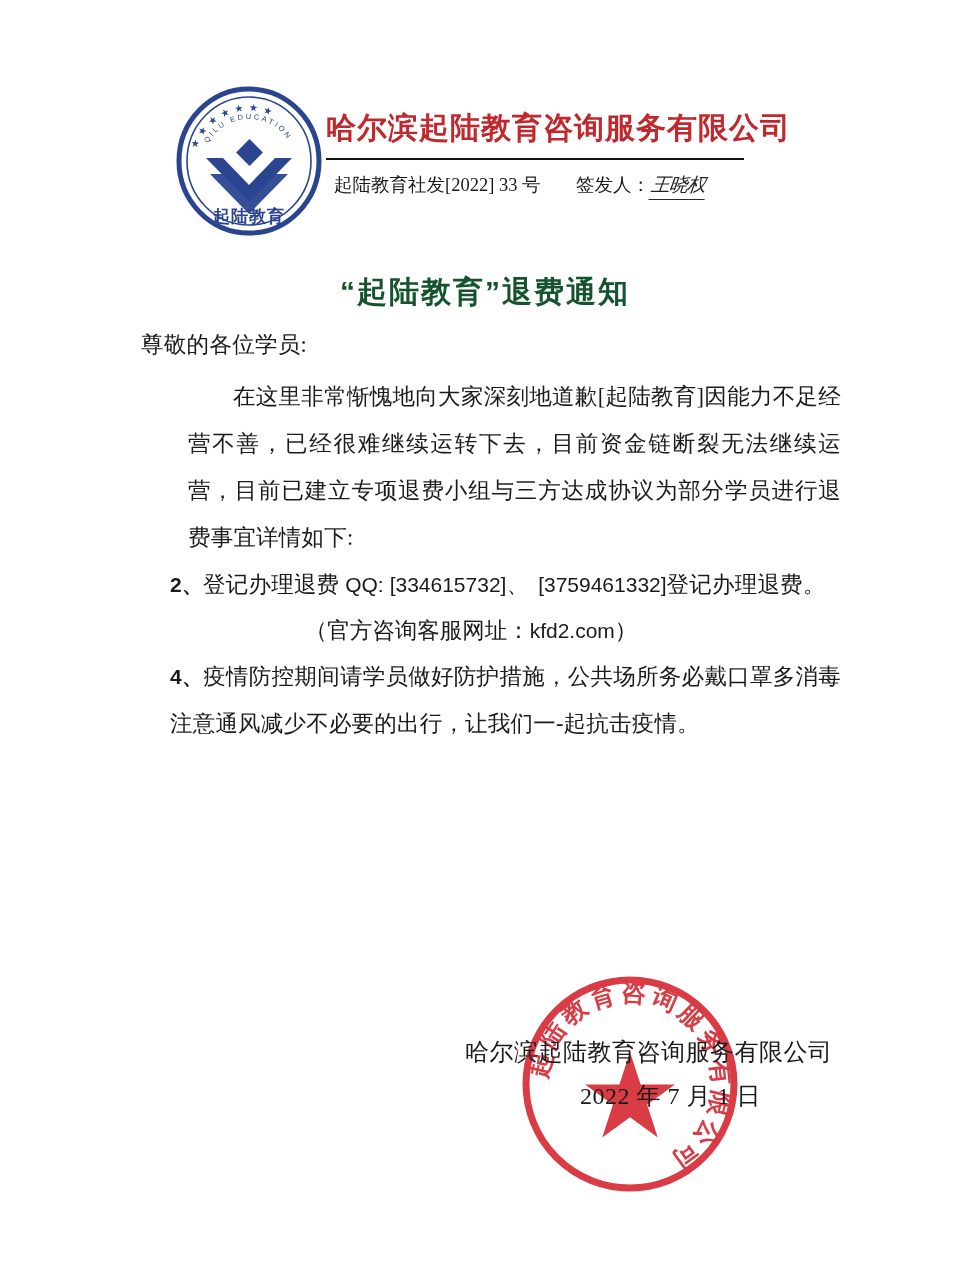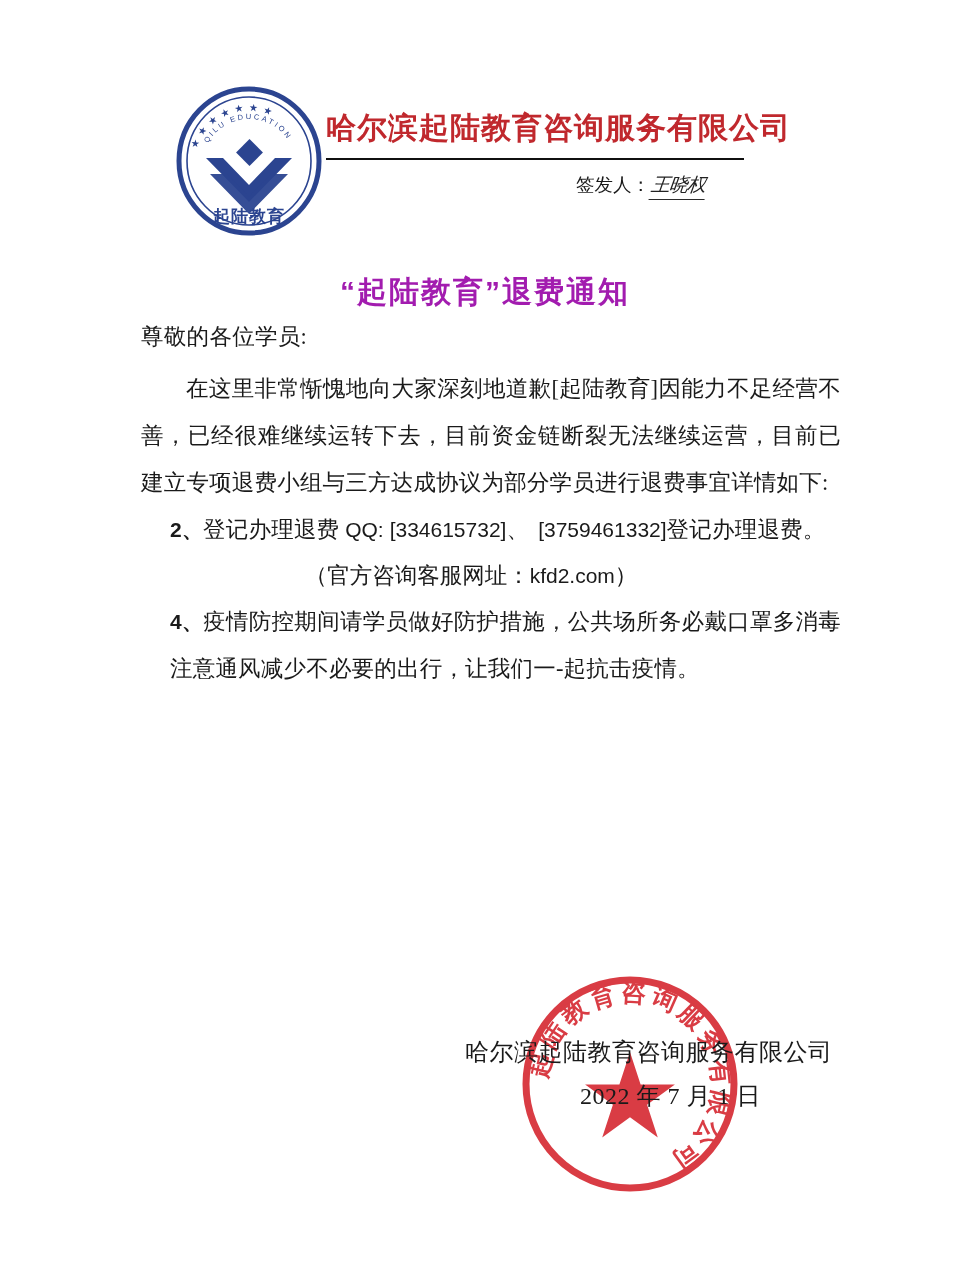--- a/index.html
+++ b/index.html
@@ -103,47 +103,47 @@
   .doc-title {
     position: absolute;
     left: 0;
     top: 272px;
     width: 970px;
     text-align: center;
     font-family: "Liberation Sans", "DejaVu Sans", sans-serif;
     font-weight: bold;
     font-size: 30px;
     letter-spacing: 2px;
-    color: #a21caf;
+    color: #14532d;
   }
 
   
   .body-block {
     position: absolute;
     left: 141px;
-    top: 326px;
+    top: 334px;
     width: 700px;
   }
 
   .salutation {
     font-size: 22.5px;
     line-height: 1.0;
     margin: 0 0 16px 0;
     letter-spacing: 0.3px;
   }
 
   .para {
     font-size: 22.5px;
     line-height: 47px;
     margin: 0;
     letter-spacing: 0.2px;
     text-align: justify;
     text-justify: inter-ideograph;
   }
-  .para.indent { text-indent: 2em; }
+  .para.indent { text-indent: 2em; margin-left: 47px; }
 
   .list-item {
     font-size: 22.5px;
     line-height: 47px;
     margin: 0;
     padding-left: 29px;
     letter-spacing: 0.2px;
     text-align: justify;
     text-justify: inter-ideograph;
   }
@@ -228,20 +228,21 @@
         <path d="M 34,88 L 51,88 L 73,111 L 95,88 L 112,88 L 73,128 Z" fill="#2b4490" opacity="0.95"></path>
         <text x="73" y="136" text-anchor="middle" font-size="17" font-weight="bold" fill="#2b4490" font-family="'DejaVu Sans', sans-serif" letter-spacing="1">起陆教育</text>
       </svg>
     </div>
 
     <div class="org-name">哈尔滨起陆教育咨询服务有限公司</div>
 
     <div class="header-rule"></div>
 
     <div class="doc-meta">
+      <span class="doc-number">起陆教育社发[2022] 33 号</span>
       <span class="signer-block">
         <span>签发人：</span><span class="signer-name">王晓权</span>
       </span>
     </div>
   </div>
 
   <div class="doc-title">“起陆教育”退费通知</div>
 
   <div class="body-block">
 

